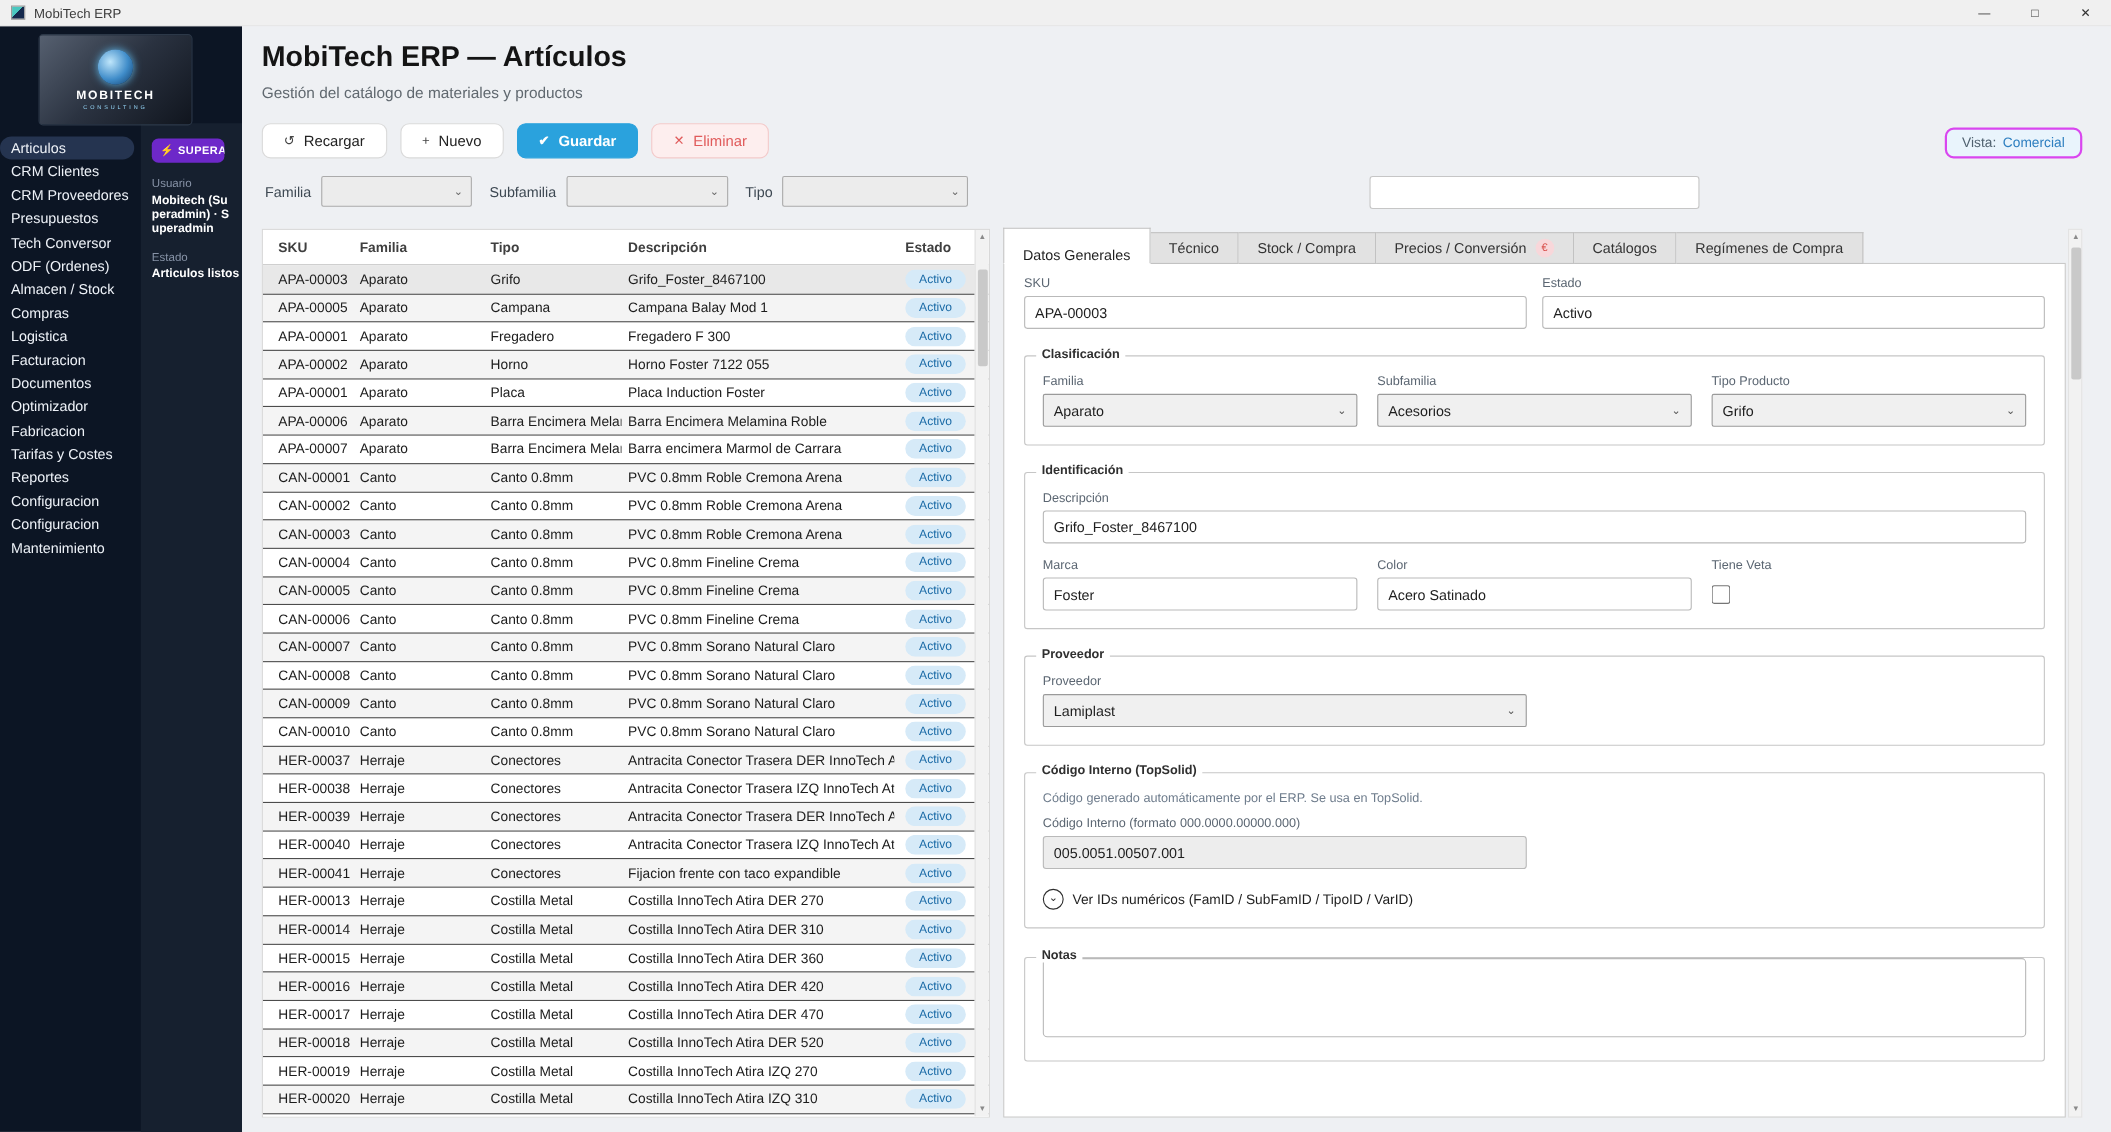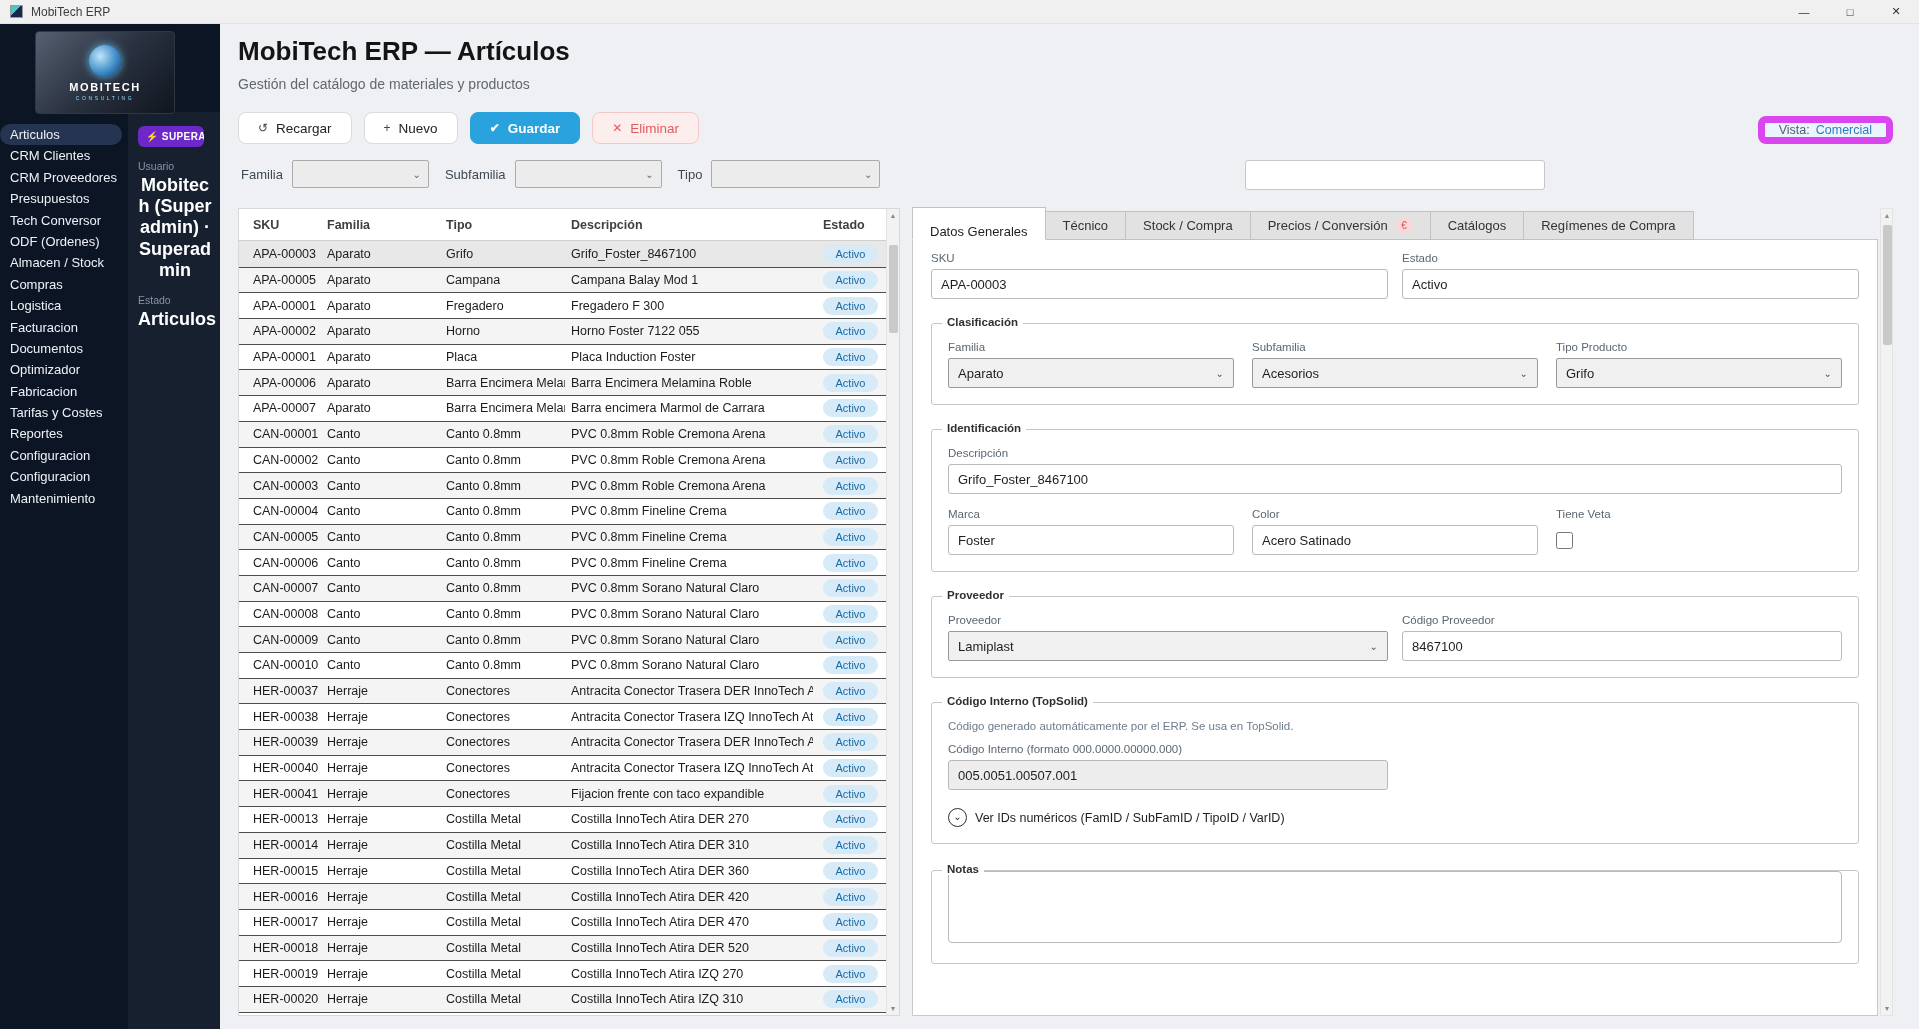--- a/index.html
+++ b/index.html
@@ -28,39 +28,39 @@
   .logo-text { color:#fff; font-weight:bold; font-size:11px; letter-spacing:1.6px; }
   .logo-sub  { color:#9adcff; font-size:5px; letter-spacing:2.6px; margin-top:2px; }
   .nav { position:absolute; left:0; top:100px; width:128px; z-index:3; }
   .nav-item { height:21.4px; line-height:21.4px; color:#eef2f8; font-size:13px; padding-left:10px;
               white-space:nowrap; overflow:hidden; cursor:default; }
   .nav-item.active { background:#253450; border-radius:12px; width:122px; }
   .badge-super { display:inline-flex; align-items:center; gap:3px; background:#6d28c9; color:#fff;
                  font-size:10px; font-weight:bold; padding:5px 8px; border-radius:6px; max-width:66px;
                  overflow:hidden; white-space:nowrap; letter-spacing:.4px; }
   .sp-label { color:#8793a7; font-size:10.5px; margin-top:13px; }
-  .sp-value { color:#fff; font-size:18px; font-weight:bold; line-height:1.18; word-break:break-all;
-              margin-top:3px; padding-right:8px;text-align:center; }
+  .sp-value { color:#fff; font-size:11px; font-weight:bold; line-height:1.18; word-break:break-all;
+              margin-top:3px; padding-right:8px; }
 
   
   .main { position:absolute; left:220px; top:24px; width:1699px; height:1005px; background:#eef0f3; }
   .page-title { position:absolute; left:18px; top:12px; font-size:26px; font-weight:bold; color:#141414; }
   .page-sub   { position:absolute; left:18px; top:52px; font-size:14px; color:#60686f; }
 
   .toolbar { position:absolute; left:18px; top:88px; display:flex; gap:12px; }
   .btn { height:32px; display:inline-flex; align-items:center; gap:8px; padding:0 19px; border-radius:8px;
          font-size:13.5px; background:#fff; border:1px solid #dadada; color:#222; cursor:default; }
   .btn .ic { font-size:12px; color:#444; }
   .btn-primary { background:#2aa2dd; border-color:#2aa2dd; color:#fff; font-weight:bold; }
   .btn-primary .ic { color:#fff; }
   .btn-danger { background:#fdeeee; border-color:#f3caca; color:#e05b5b; }
   .btn-danger .ic { color:#e05b5b; }
 
   .vista-pill { position:absolute; right:26px; top:92px; height:28px; display:flex; align-items:center; gap:6px;
-                padding:0 14px; background:#e9f4fc; border:7px solid #d946ef; border-radius:8px; font-size:12.5px; }
+                padding:0 14px; background:#e9f4fc; border:2px solid #d946ef; border-radius:8px; font-size:12.5px; }
   .vista-label { color:#50616f; } .vista-value { color:#2e7fc0; }
 
   .filters { position:absolute; left:21px; top:136px; display:flex; align-items:center; }
   .flabel { font-size:13px; color:#3d4852; margin-right:9px; }
   .fselect { height:28px; background:#ececec; border:1px solid #ababab; border-radius:2px;
              display:flex; align-items:center; justify-content:flex-end; padding-right:7px; color:#666;
              font-size:10px; margin-right:16px; cursor:default; }
   .search-input { position:absolute; left:1025px; top:136px; width:300px; height:30px; border:1px solid #c6c6c6;
                   border-radius:3px; background:#fff; padding:0 9px; font-size:13px; font-family:inherit; }
 
@@ -591,24 +591,20 @@
     <div class="fieldset">
       <div class="legend">Proveedor</div>
       <div class="grid2">
         <div>
           <div class="flbl">Proveedor</div>
           <div class="fselect2">
             <span>Lamiplast</span>
             <span class="chev">⌄</span>
           </div>
         </div>
-        <div>
-          <div class="flbl">Código Proveedor</div>
-          <input class="finput" value="8467100" style="">
-        </div>
       </div>
     </div>
 
     <div class="fieldset">
       <div class="legend">Código Interno (TopSolid)</div>
       <div class="help-text">Código generado automáticamente por el ERP. Se usa en TopSolid.</div>
       <div class="grid2">
         <div>
           <div class="flbl">Código Interno (formato 000.0000.00000.000)</div>
           <input class="finput ro" value="005.0051.00507.001" style="">

